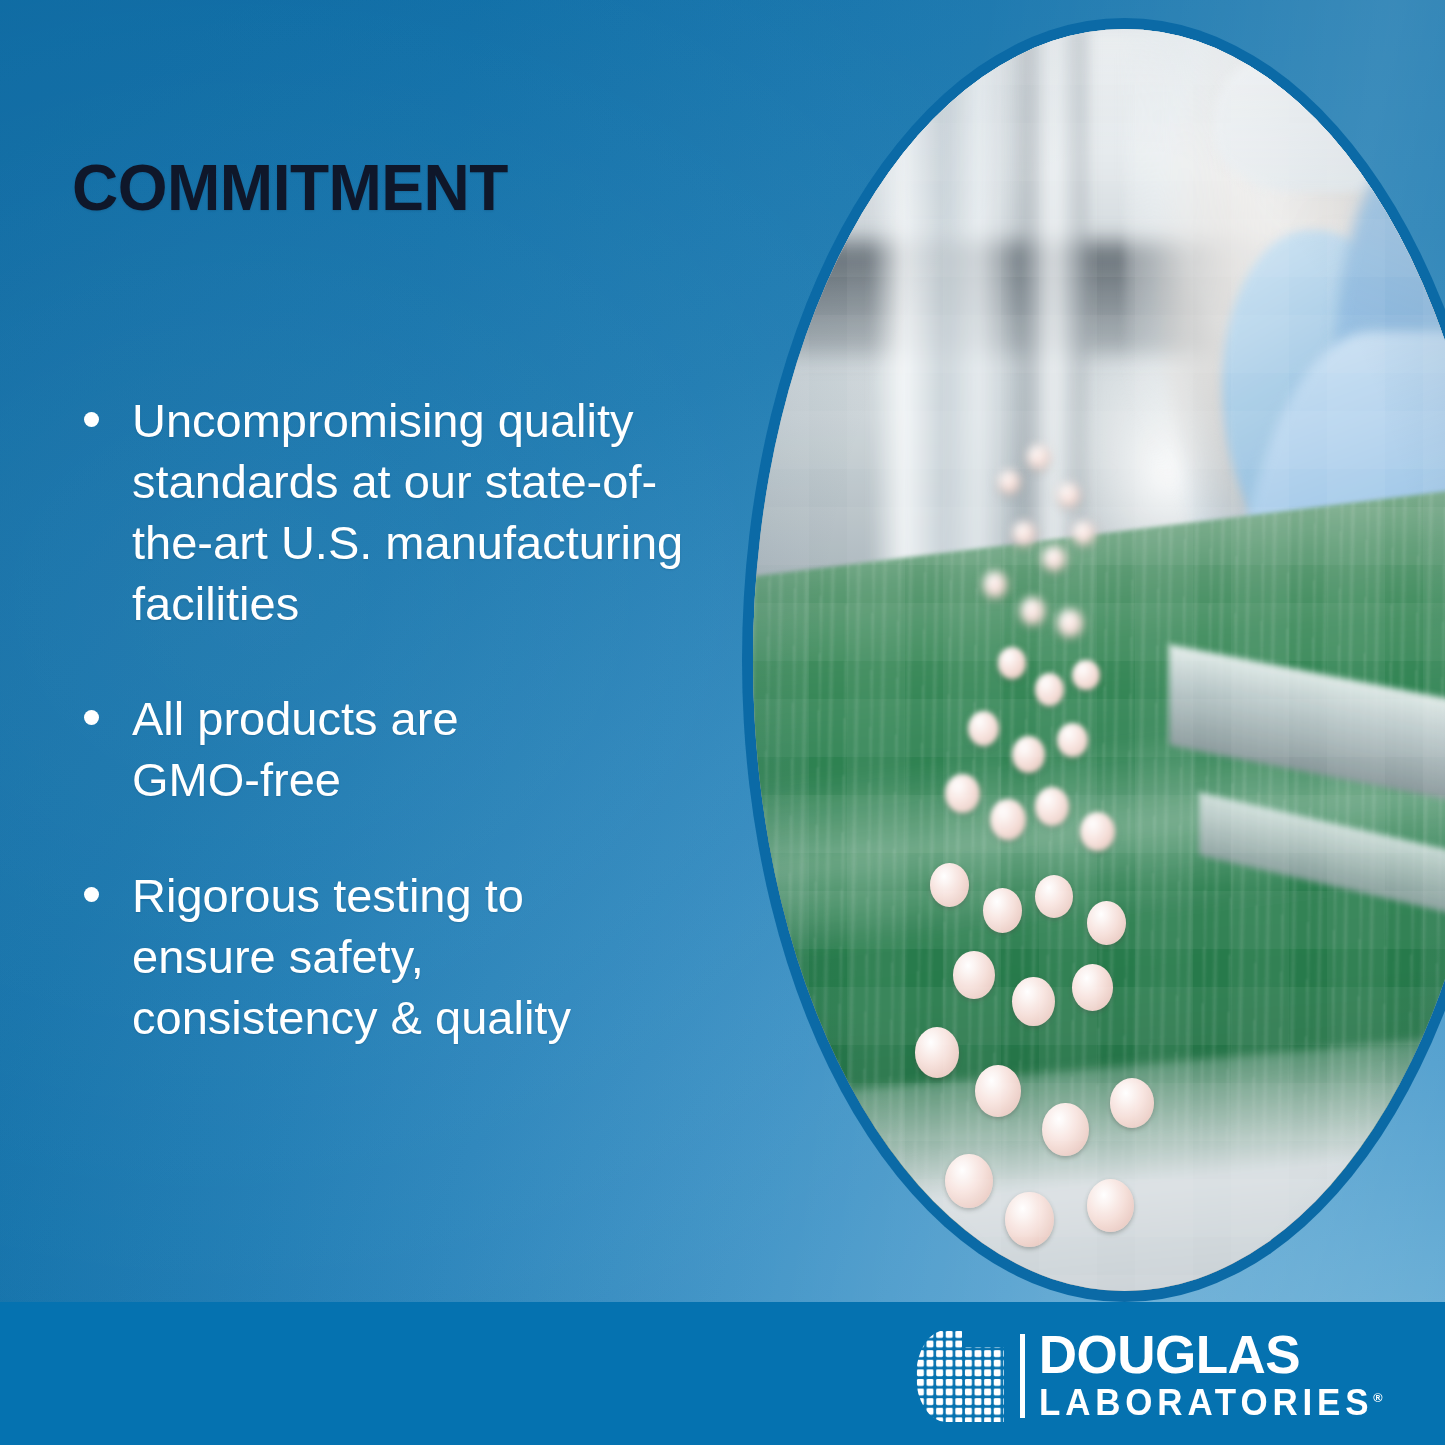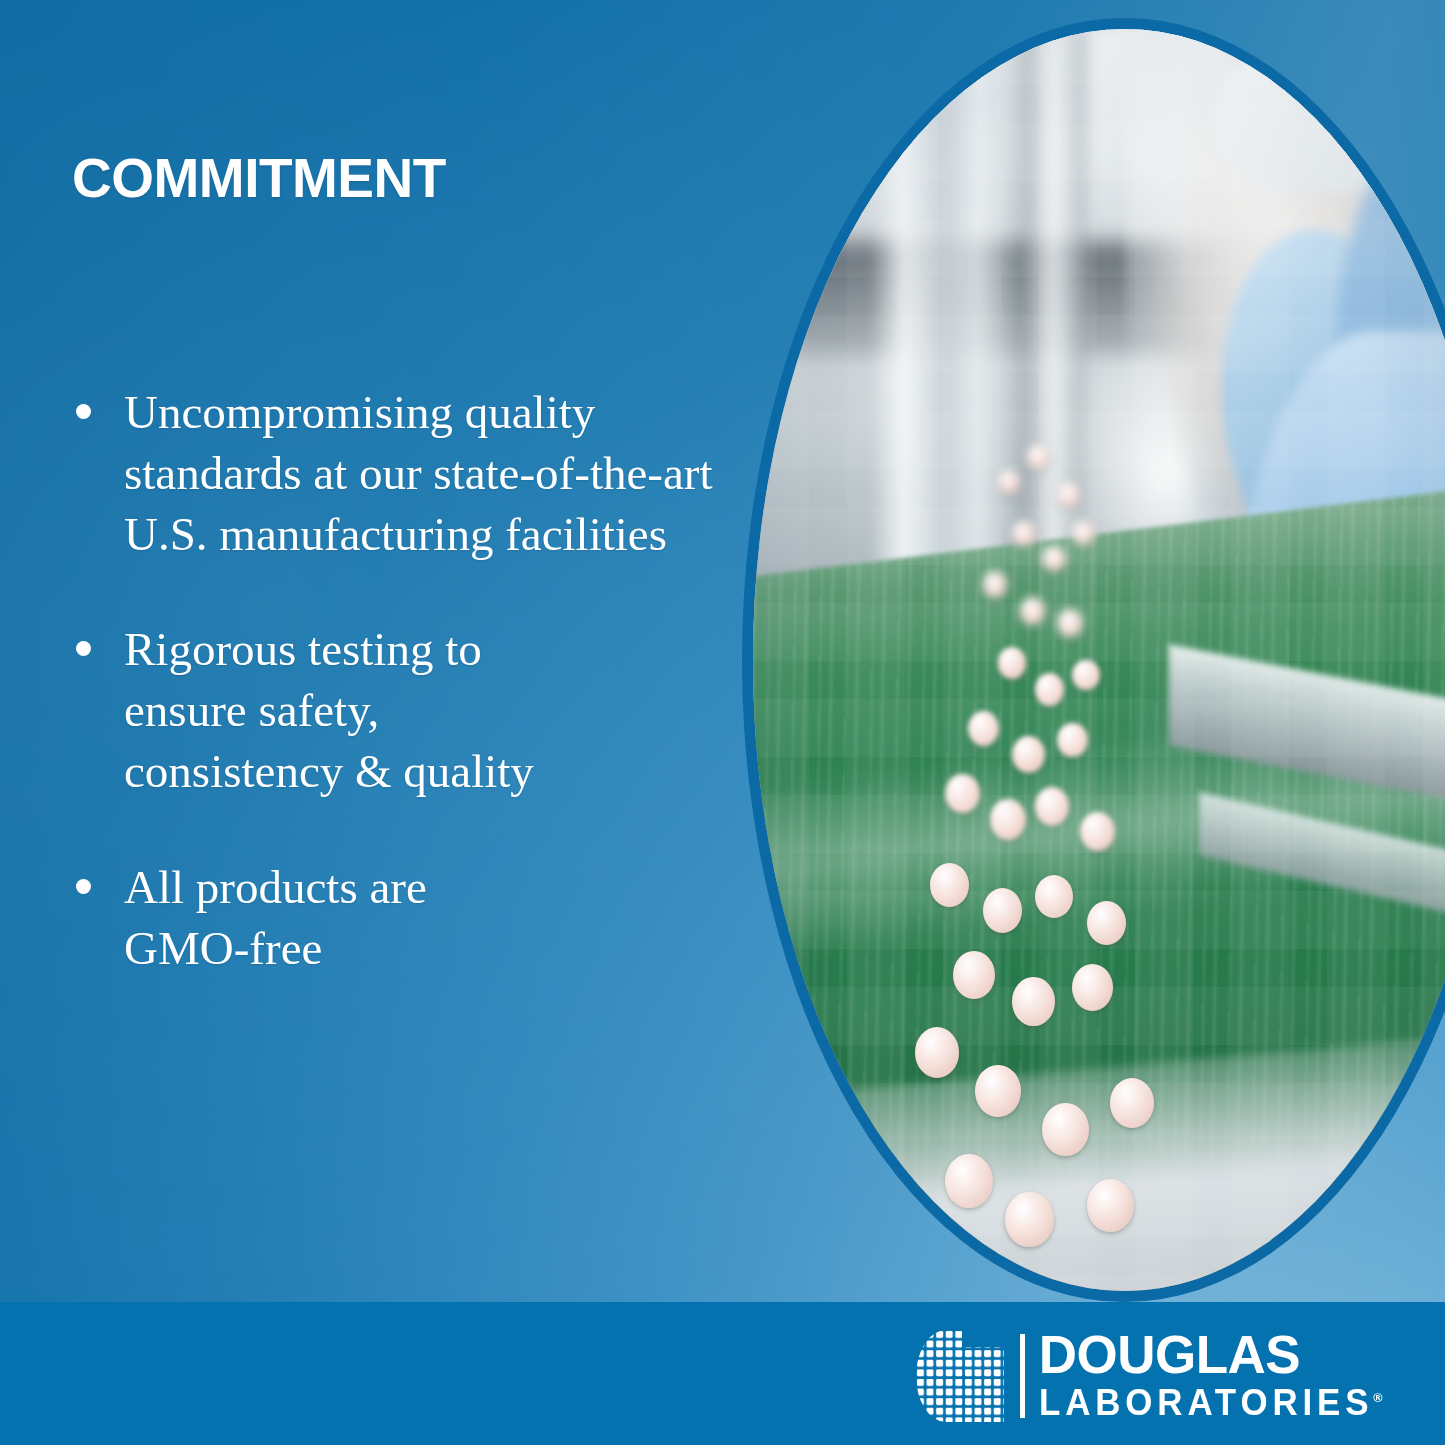--- a/index.html
+++ b/index.html
@@ -194,23 +194,23 @@
   .ph-soft{
     position:absolute;inset:0;
     background:radial-gradient(ellipse at 50% 55%, rgba(255,255,255,0) 58%, rgba(40,70,95,.18) 100%);
   }
 
   
   .headline{
     position:absolute;
     left:72px;top:112px;
     width:660px;
-    color:#ffffff;
+    color:#0f172a;
     font-weight:bold;
-    font-size:55px;
+    font-size:64px;
     line-height:1.06;
     letter-spacing:-0.5px;
     text-transform:uppercase;
     text-shadow:0 1px 2px rgba(10,60,95,.22);
   }
   .headline .l2{display:block;}
 
   .bullets{
     position:absolute;
     left:68px;top:382px;
@@ -365,32 +365,32 @@
         <div class="ph-watermark"></div>
         <div class="ph-soft"></div>
       </div>
     </div>
   </div>
 
   <h1 class="headline">
     <span>COMMITMENT</span>
   </h1>
 
-  <ul class="bullets" style="list-style:none;margin:0;padding:0;font-family:Liberation Serif, serif;">
+  <ul class="bullets" style="list-style:none;margin:8px;padding:0;">
     <li class="bullet">
       <span class="dot"></span>
       <span class="btext">Uncompromising quality standards at our state-of-the-art U.S. manufacturing facilities</span>
     </li>
     <li class="bullet">
       <span class="dot"></span>
-      <span class="btext" style="max-width:470px;">Rigorous testing to ensure safety, consistency &amp; quality</span>
+      <span class="btext" style="max-width:420px;">All products are GMO-free</span>
     </li>
     <li class="bullet">
       <span class="dot"></span>
-      <span class="btext" style="max-width:420px;">All products are GMO-free</span>
+      <span class="btext" style="max-width:470px;">Rigorous testing to ensure safety, consistency &amp; quality</span>
     </li>
   </ul>
 
   <div class="footer">
     <div class="logo">
       <div class="logo-mark">
         <svg width="88" height="92" viewBox="0 0 88 92" aria-hidden="true">
           <defs>
             <pattern id="dots" x="0" y="0" width="9.6" height="9.6" patternUnits="userSpaceOnUse">
               <rect x="0.9" y="0.9" width="7.0" height="7.0" rx="1.4" fill="#ffffff"></rect>

